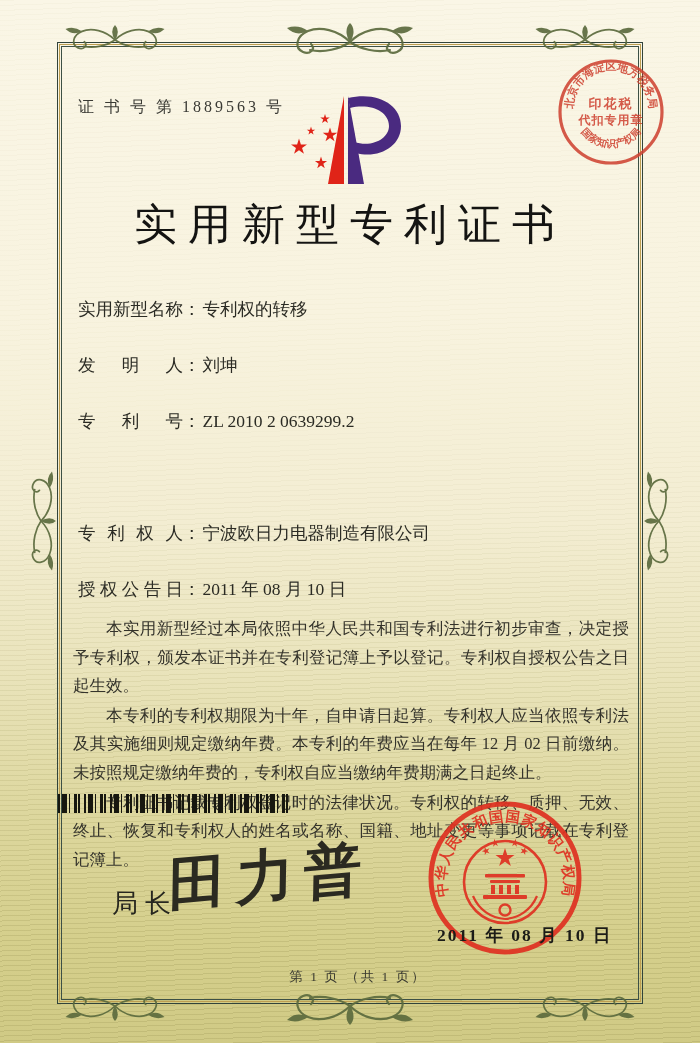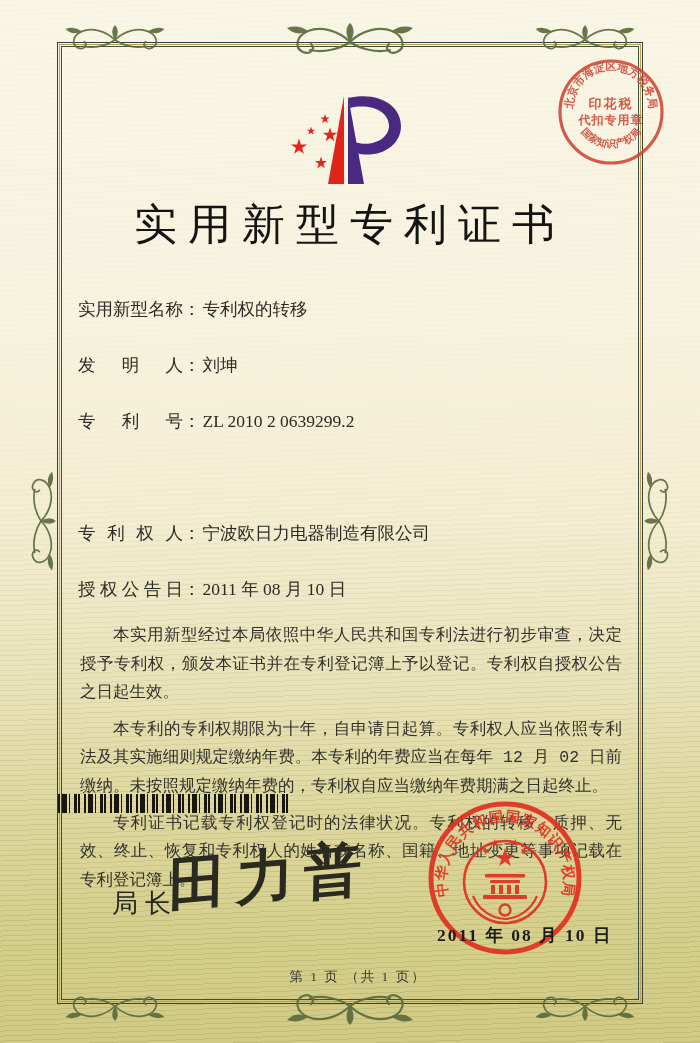--- a/index.html
+++ b/index.html
@@ -18,21 +18,21 @@
   .frame::before{content:"";position:absolute;inset:1px;border:1px solid #bd9e50;}
   .frame::after{content:"";position:absolute;inset:3px;border:1px solid #3d5045;}
   .orn{position:absolute;pointer-events:none;opacity:.92;}
   .abs{position:absolute;}
   .certno{left:78px;top:97px;font-size:16px;letter-spacing:3px;color:#3a3a34;}
   .title{left:0;right:0;top:196px;text-align:center;font-size:43px;font-weight:400;letter-spacing:11px;color:#141412;}
   .fieldrow{left:78px;font-size:17.5px;color:#2b2b24;white-space:nowrap;}
   .flabel{display:inline-block;width:105px;text-align:justify;text-align-last:justify;}
   .fvalue{margin-left:2px;}
   .body-text{left:72px;width:558px;top:614px;font-size:16.5px;line-height:28.6px;color:#34332b;text-align:justify;}
-  .body-text p{margin:8px;text-indent:2em;font-family:Liberation Mono, monospace;}
+  .body-text p{margin:1px;text-indent:2em;}
   .barcode{left:58px;top:794px;width:234px;height:19px;
     background:repeating-linear-gradient(90deg,#17170f 0 2px,transparent 2px 4px,#17170f 4px 9px,transparent 9px 11px,#17170f 11px 12px,transparent 12px 16px,#17170f 16px 19px,transparent 19px 20px,#17170f 20px 22px,transparent 22px 26px);
   }
   .director{left:112px;top:886px;font-size:26px;letter-spacing:7px;color:#26261f;}
   .signature{left:168px;top:838px;font-size:58px;font-weight:700;color:#2b2a21;
     transform:rotate(-5deg) skewX(-6deg);letter-spacing:10px;font-family:"Liberation Serif",serif;}
   .issue-date{left:437px;top:923px;font-size:17.5px;font-weight:700;letter-spacing:2px;color:#1c1c18;}
   .footer{left:0;right:0;top:968px;text-align:center;font-size:13.5px;letter-spacing:2px;color:#3a3a30;margin-left:16px;}
   svg text{font-family:"Liberation Serif","DejaVu Serif",serif;}
 </style>
@@ -81,20 +81,21 @@
   <svg class="orn" style="left:530px;top:990px;transform:scaleY(-1)" width="110" height="32" viewBox="0 0 140 40">
       <use href="#orn-g"></use>
     </svg>
   <svg class="orn" style="left:-14px;top:505px;transform:rotate(90deg)" width="110" height="32" viewBox="0 0 140 40">
       <use href="#orn-g"></use>
     </svg>
   <svg class="orn" style="left:604px;top:505px;transform:rotate(-90deg)" width="110" height="32" viewBox="0 0 140 40">
       <use href="#orn-g"></use>
     </svg>
 
+  <div class="abs certno">证 书 号 第 1889563 号</div>
 
   <svg class="abs" style="left:272px;top:86px" width="150" height="105" viewBox="0 0 150 105">
     <g fill="#e02418">
       <use href="#star5" transform="translate(53,33) scale(5)"></use>
       <use href="#star5" transform="translate(39,45) scale(4.4)"></use>
       <use href="#star5" transform="translate(58,49) scale(7.6)"></use>
       <use href="#star5" transform="translate(27,61) scale(8.4)"></use>
       <use href="#star5" transform="translate(49,77) scale(6.4)"></use>
       <path d="M72,10 L72,98 L56,98 Z"></path>
     </g>

